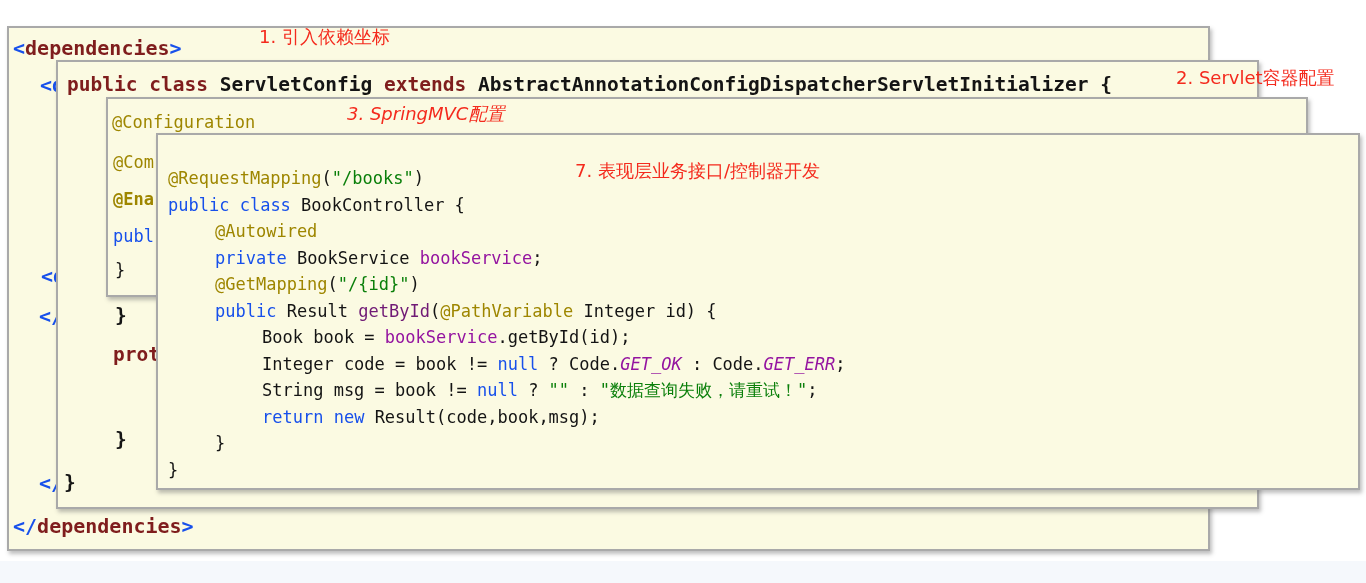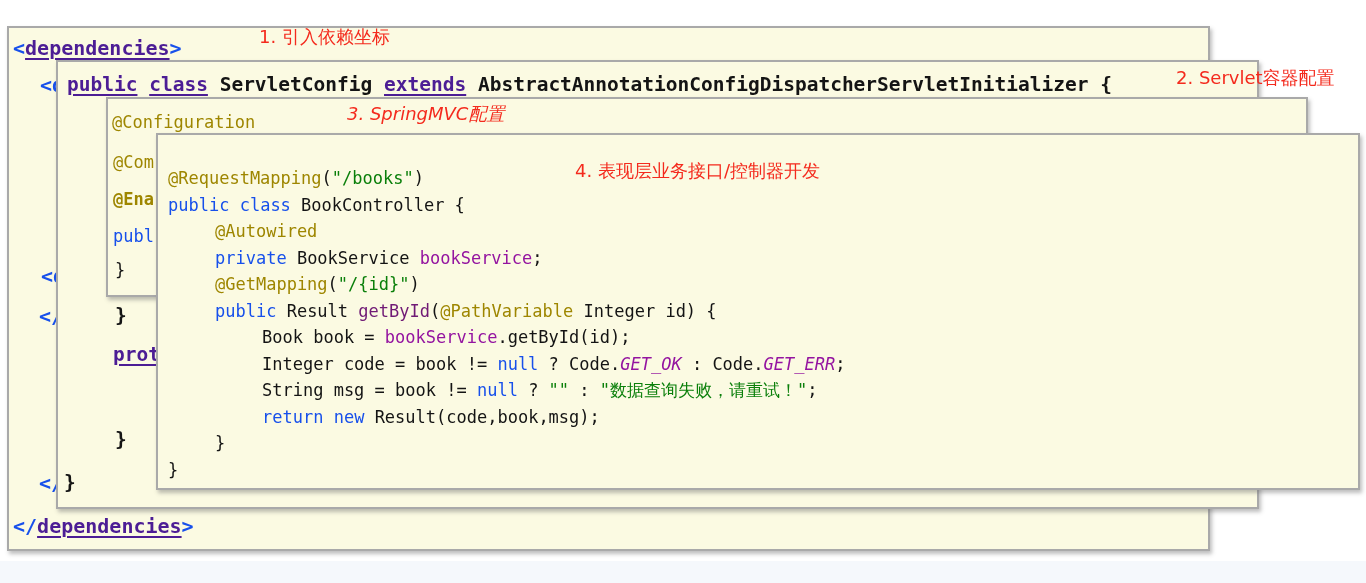--- a/index.html
+++ b/index.html
@@ -23,21 +23,21 @@
     position:absolute; white-space:pre;
     font-family:"DejaVu Sans Mono", monospace;
     line-height:26px; height:26px;
     color:#141414;
   }
   .f1 { font-size:20px; font-weight:bold; }
   .f2 { font-size:19.5px; font-weight:bold; }
   .f3 { font-size:17px; font-weight:normal; }
   .pln { color:#141414; }
   .kw  { color:#1750eb; }
-  .kwu { color:#4c1d95; text-decoration:underline; text-underline-offset:3px; text-decoration-thickness:1.5px; }
+  .kwu { color:#7f1d1d; text-underline-offset:3px; text-decoration-thickness:1.5px; }
   .ann { color:#9e8600; }
   .str { color:#0a7f0a; }
   .fld { color:#9414a0; }
   .cst { color:#9414a0; font-style:italic; }
   .mtd { color:#701a75; }
   .note {
     position:absolute; color:#f42a1d; font-size:18px; line-height:20px;
     font-family:"DejaVu Sans","Liberation Sans",sans-serif;
     white-space:nowrap; z-index:10;
   }
@@ -80,16 +80,16 @@
       <div class="code-line f3" style="left: 104px; top: 216px;"><span class="pln">Integer code = book != </span><span class="kw">null</span><span class="pln"> ? Code.</span><span class="cst">GET_OK</span><span class="pln"> : Code.</span><span class="cst">GET_ERR</span><span class="pln">;</span></div>
       <div class="code-line f3" style="left: 104px; top: 242px;"><span class="pln">String msg = book != </span><span class="kw">null</span><span class="pln"> ? </span><span class="str">""</span><span class="pln"> : </span><span class="str">"数据查询失败，请重试！"</span><span class="pln">;</span></div>
       <div class="code-line f3" style="left: 104px; top: 269px;"><span class="kw">return</span><span class="pln"> </span><span class="kw">new</span><span class="pln"> Result(code,book,msg);</span></div>
       <div class="code-line f3" style="left: 57px; top: 295px;"><span class="pln">}</span></div>
       <div class="code-line f3" style="left: 10px; top: 322px;"><span class="pln">}</span></div>
     </div>
 
   <div class="note" style="left:259px; top:27px;">1. 引入依赖坐标</div>
   <div class="note" style="left:1176px; top:68px;">2. Servlet容器配置</div>
   <div class="note" style="left:347px; top:104px;font-style:italic;">3. SpringMVC配置</div>
-  <div class="note" style="left:575px; top:161px;">4. 表现层业务接口/控制器开发</div>
+  <div class="note" style="left:575px; top:161px;">7. 表现层业务接口/控制器开发</div>
 
   <div class="footer-strip"></div>
 </div>
 
 </body></html>

